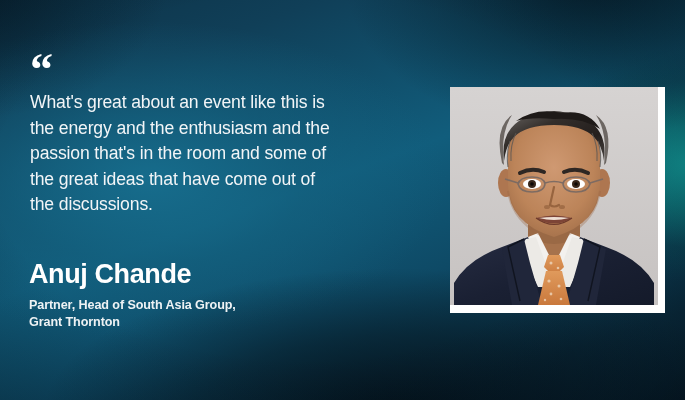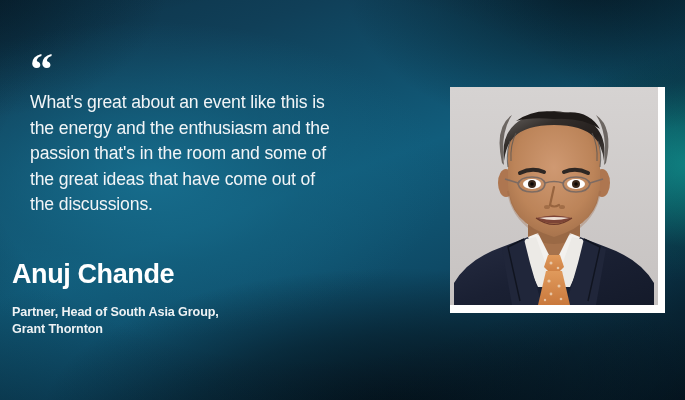--- a/index.html
+++ b/index.html
@@ -92,33 +92,33 @@
     line-height: 25.6px;
     color: #f2f5f7;
     letter-spacing: -0.15px;
     white-space: pre-line;
     font-weight: 400;
   }
 
   
   #attribution {
     position: absolute;
-    left: 12px;
+    left: 29px;
     top: 258px;
     width: 400px;
   }
   #speaker-name {
     font-size: 27px;
     font-weight: bold;
     color: #ffffff;
     letter-spacing: -0.4px;
     line-height: 32px;
   }
   #speaker-role {
-    margin-top: 14px;
+    margin-top: 7px;
     font-size: 12.6px;
     font-weight: bold;
     line-height: 16.5px;
     color: #eef2f4;
     letter-spacing: -0.1px;
     white-space: pre-line;
   }
 
   
   #portrait-frame {

